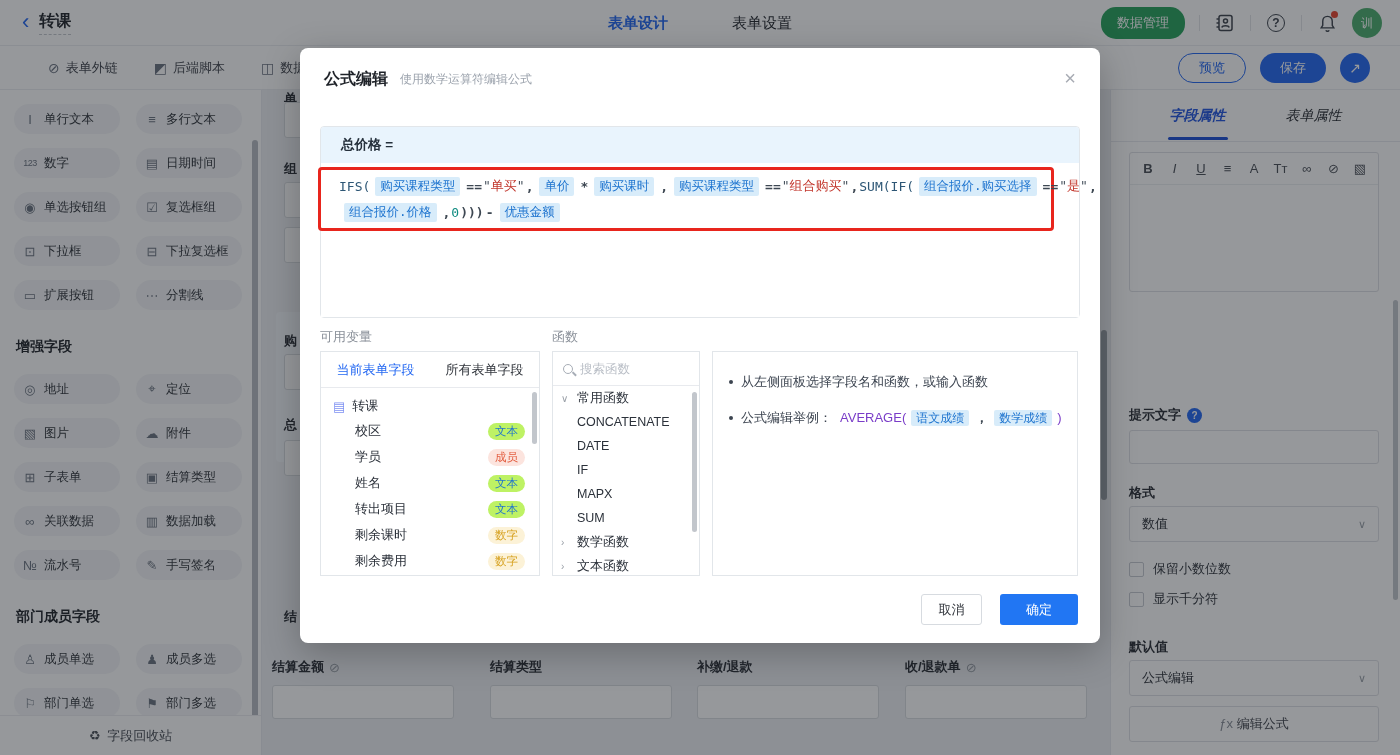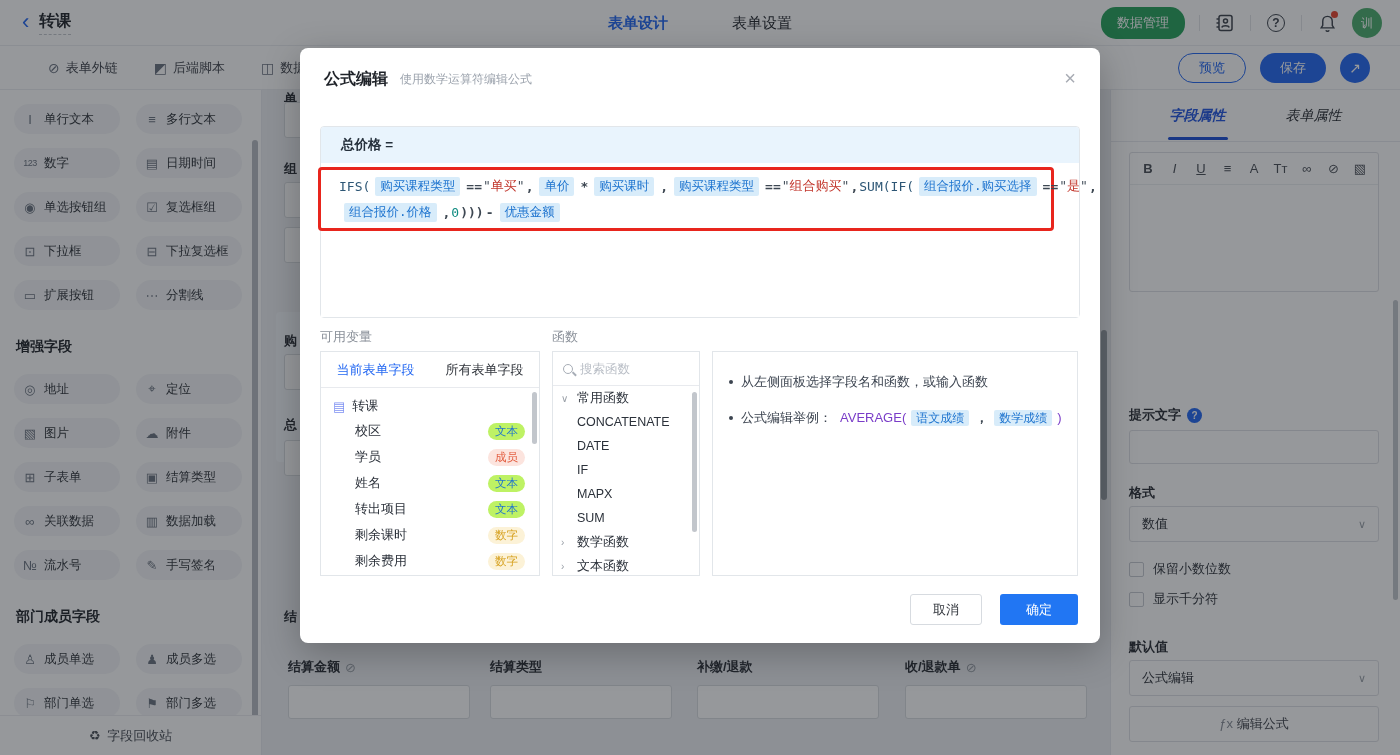--- a/index.html
+++ b/index.html
@@ -116,21 +116,21 @@
   .fitem { height:24px; display:flex; align-items:center; padding-left:24px; font-size:12.5px; color:#2b313a; cursor:pointer; }
   .f-scroll { position:absolute; right:2px; top:40px; width:5px; height:140px; border-radius:3px; background:#c2c6cc; }
 
   .hpanel { position:absolute; left:412px; top:303px; width:366px; height:225px; border:1px solid #e2e6ea; background:#fff; padding:20px 14px 0 16px; }
   .hline { display:flex; align-items:flex-start; gap:8px; font-size:13px; color:#3c4450; margin-bottom:16px; line-height:20px; flex-wrap:wrap; }
   .bullet { width:4px; height:4px; border-radius:50%; background:#3c4450; margin-top:8px; flex:none; }
   .tok-fnp { color:#7a3dc8; }
   .hline .tok-chip { font-size:12px; }
 
   .m-footer { position:absolute; right:22px; bottom:18px; display:flex; gap:18px; }
-  .btn-cancel { width:72px; height:31px; border:1px solid #d7dbe0; border-radius:3px; background:#fff; color:#30343b; font-size:13px; cursor:pointer; }
+  .btn-cancel { width:61px; height:31px; border:1px solid #d7dbe0; border-radius:3px; background:#fff; color:#30343b; font-size:13px; cursor:pointer; }
   .btn-ok { width:78px; height:31px; border:none; border-radius:3px; background:#2176f3; color:#fff; font-size:13px; cursor:pointer; }
 </style>
 </head>
 <body>
 
 <div class="topnav">
   <span class="back">‹</span>
   <span class="apptitle">转课</span>
   <div class="navtabs">
     <span class="navtab active">表单设计</span>
@@ -312,21 +312,21 @@
       <span class="partial-label" style="top: 242px;">购</span>
       <span class="partial-label" style="top: 326px;">总</span>
       <span class="partial-label" style="top: 518px;">结</span>
       <div class="sliver" style="top: 12px;"></div>
       <div class="sliver" style="top: 92px;"></div>
       <div class="sliver" style="top: 137px;"></div>
       <div class="sliver" style="top: 264px;"></div>
       <div class="sliver" style="top: 350px;"></div>
     </div>
   <div id="canvas-bottom">
-      <div class="cfield" style="left: 26px; top: 568px;">
+      <div class="cfield" style="left: 10px; top: 568px;">
         <div class="clabel">
           <span>结算金额</span>
           <span class="hideicon">⊘</span>
         </div>
         <div class="cinput"></div>
       </div>
       <div class="cfield" style="left: 228px; top: 568px;">
         <div class="clabel">
           <span>结算类型</span>
         </div>

